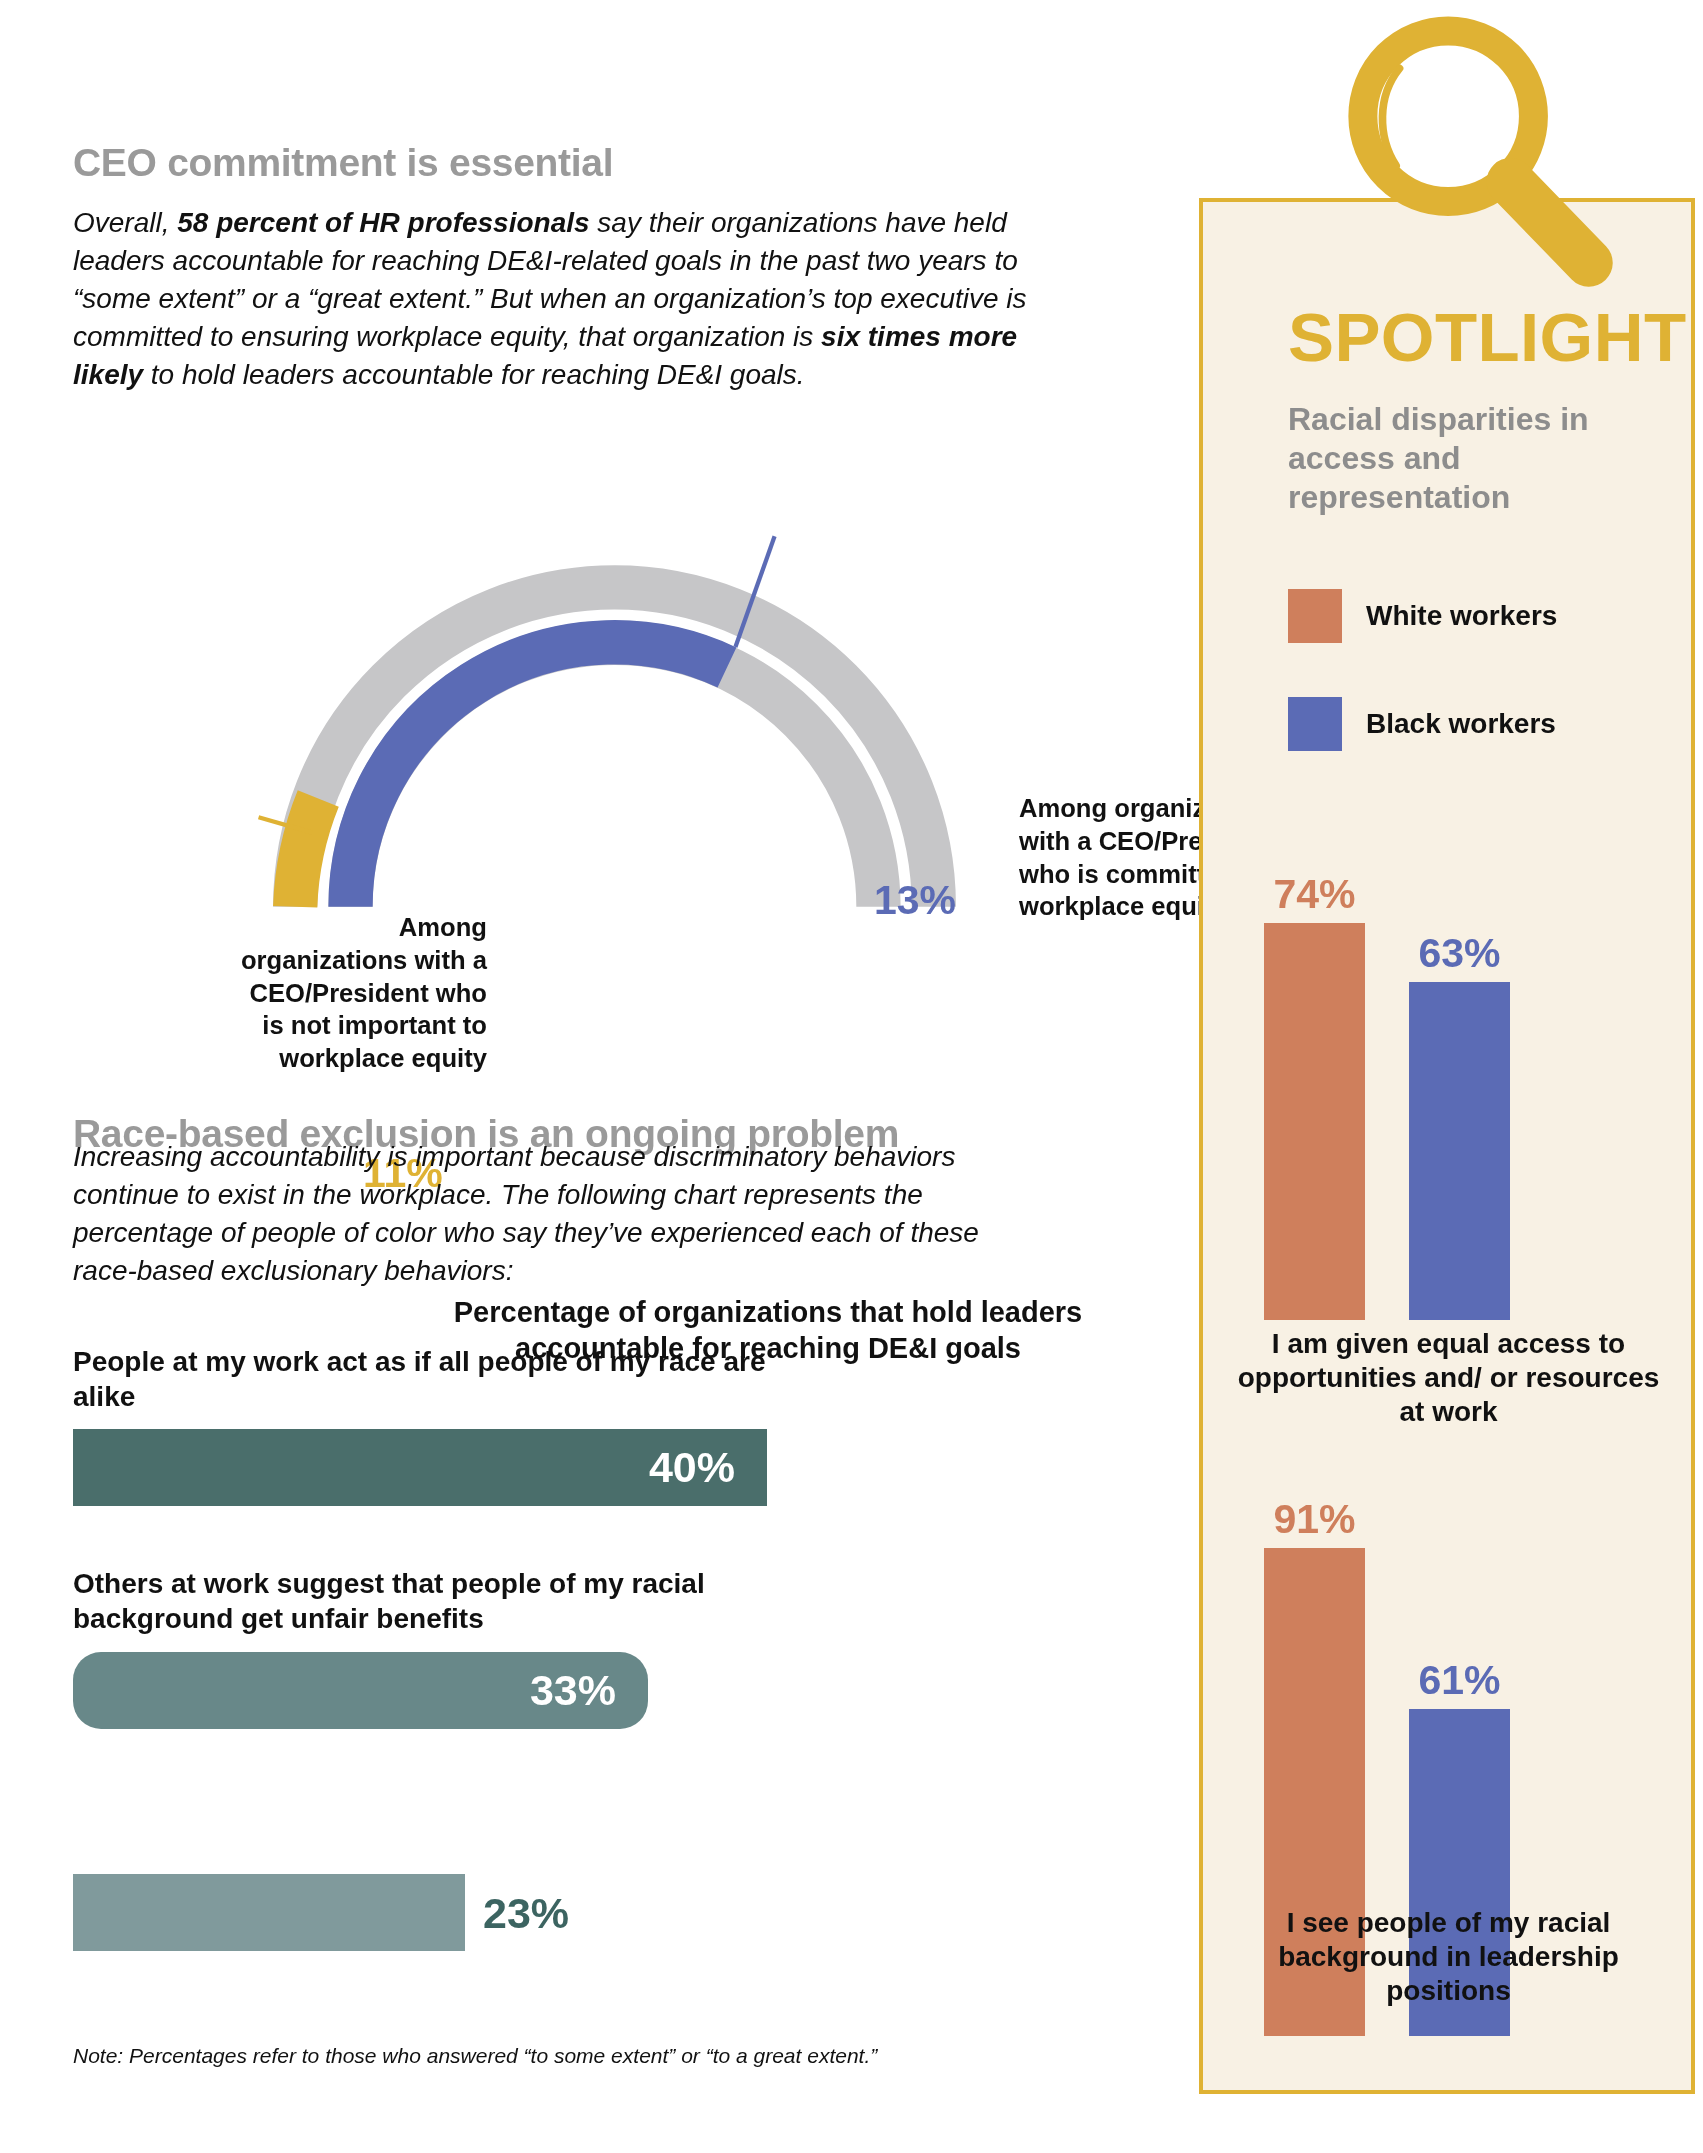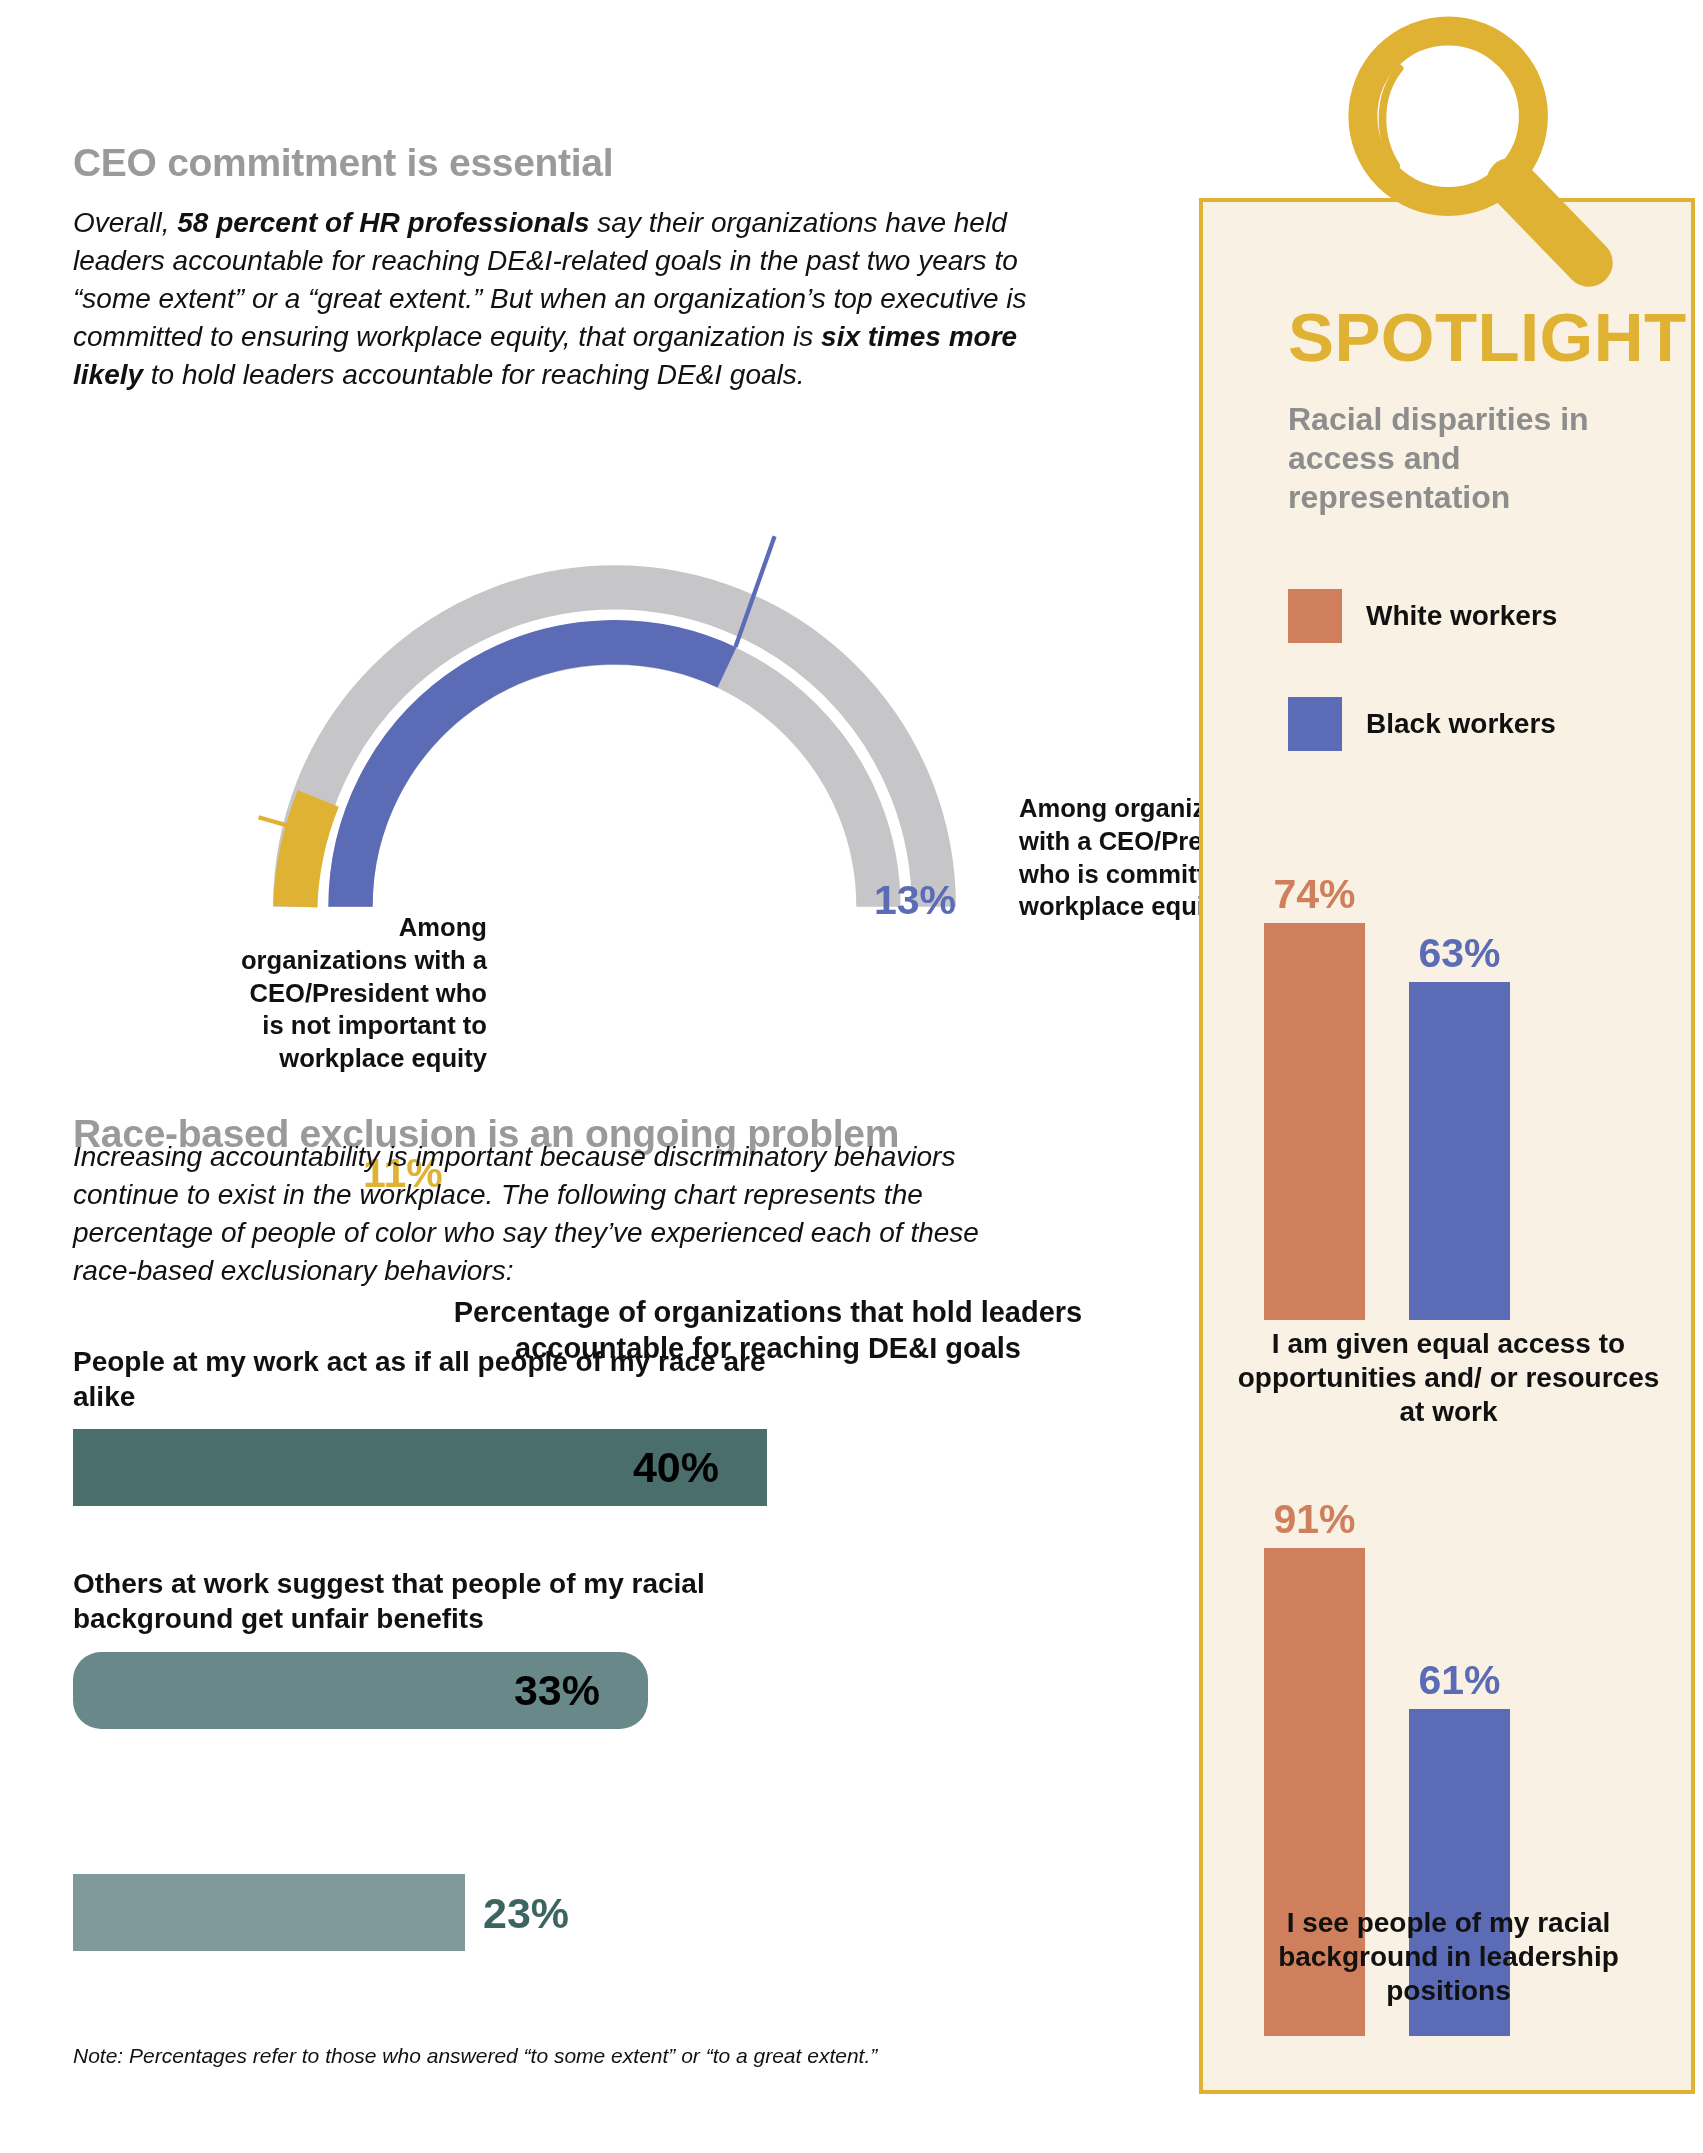--- a/index.html
+++ b/index.html
@@ -64,22 +64,22 @@
     position: absolute; left: 63px;
     font-size: 28px; font-weight: 700; line-height: 1.26; color: #111;
     width: 698px;
   }
   .hb-bar {
     position: absolute; left: 63px;
     height: 77px;
     display: flex; align-items: center; justify-content: flex-end;
   }
   .hb-val-in {
-    font-size: 43px; font-weight: 800; color: #000000;
-    padding-right: 48px;
+    font-size: 43px; font-weight: 800; color: #ffffff;
+    padding-right: 32px;
   }
   .hb-val-out {
     position: absolute; font-size: 43px; font-weight: 800; color: #3c6461;
   }
 
   #hb1-label { top: 1344px; }
   #hb1-bar   { top: 1429px; width: 694px; background: #4a6e6b; }
   #hb2-label { top: 1566px; }
   #hb2-bar   { top: 1652px; width: 575px; background: #688889; border-radius: 28px; }
   #hb3-label { top: 1787px; }

